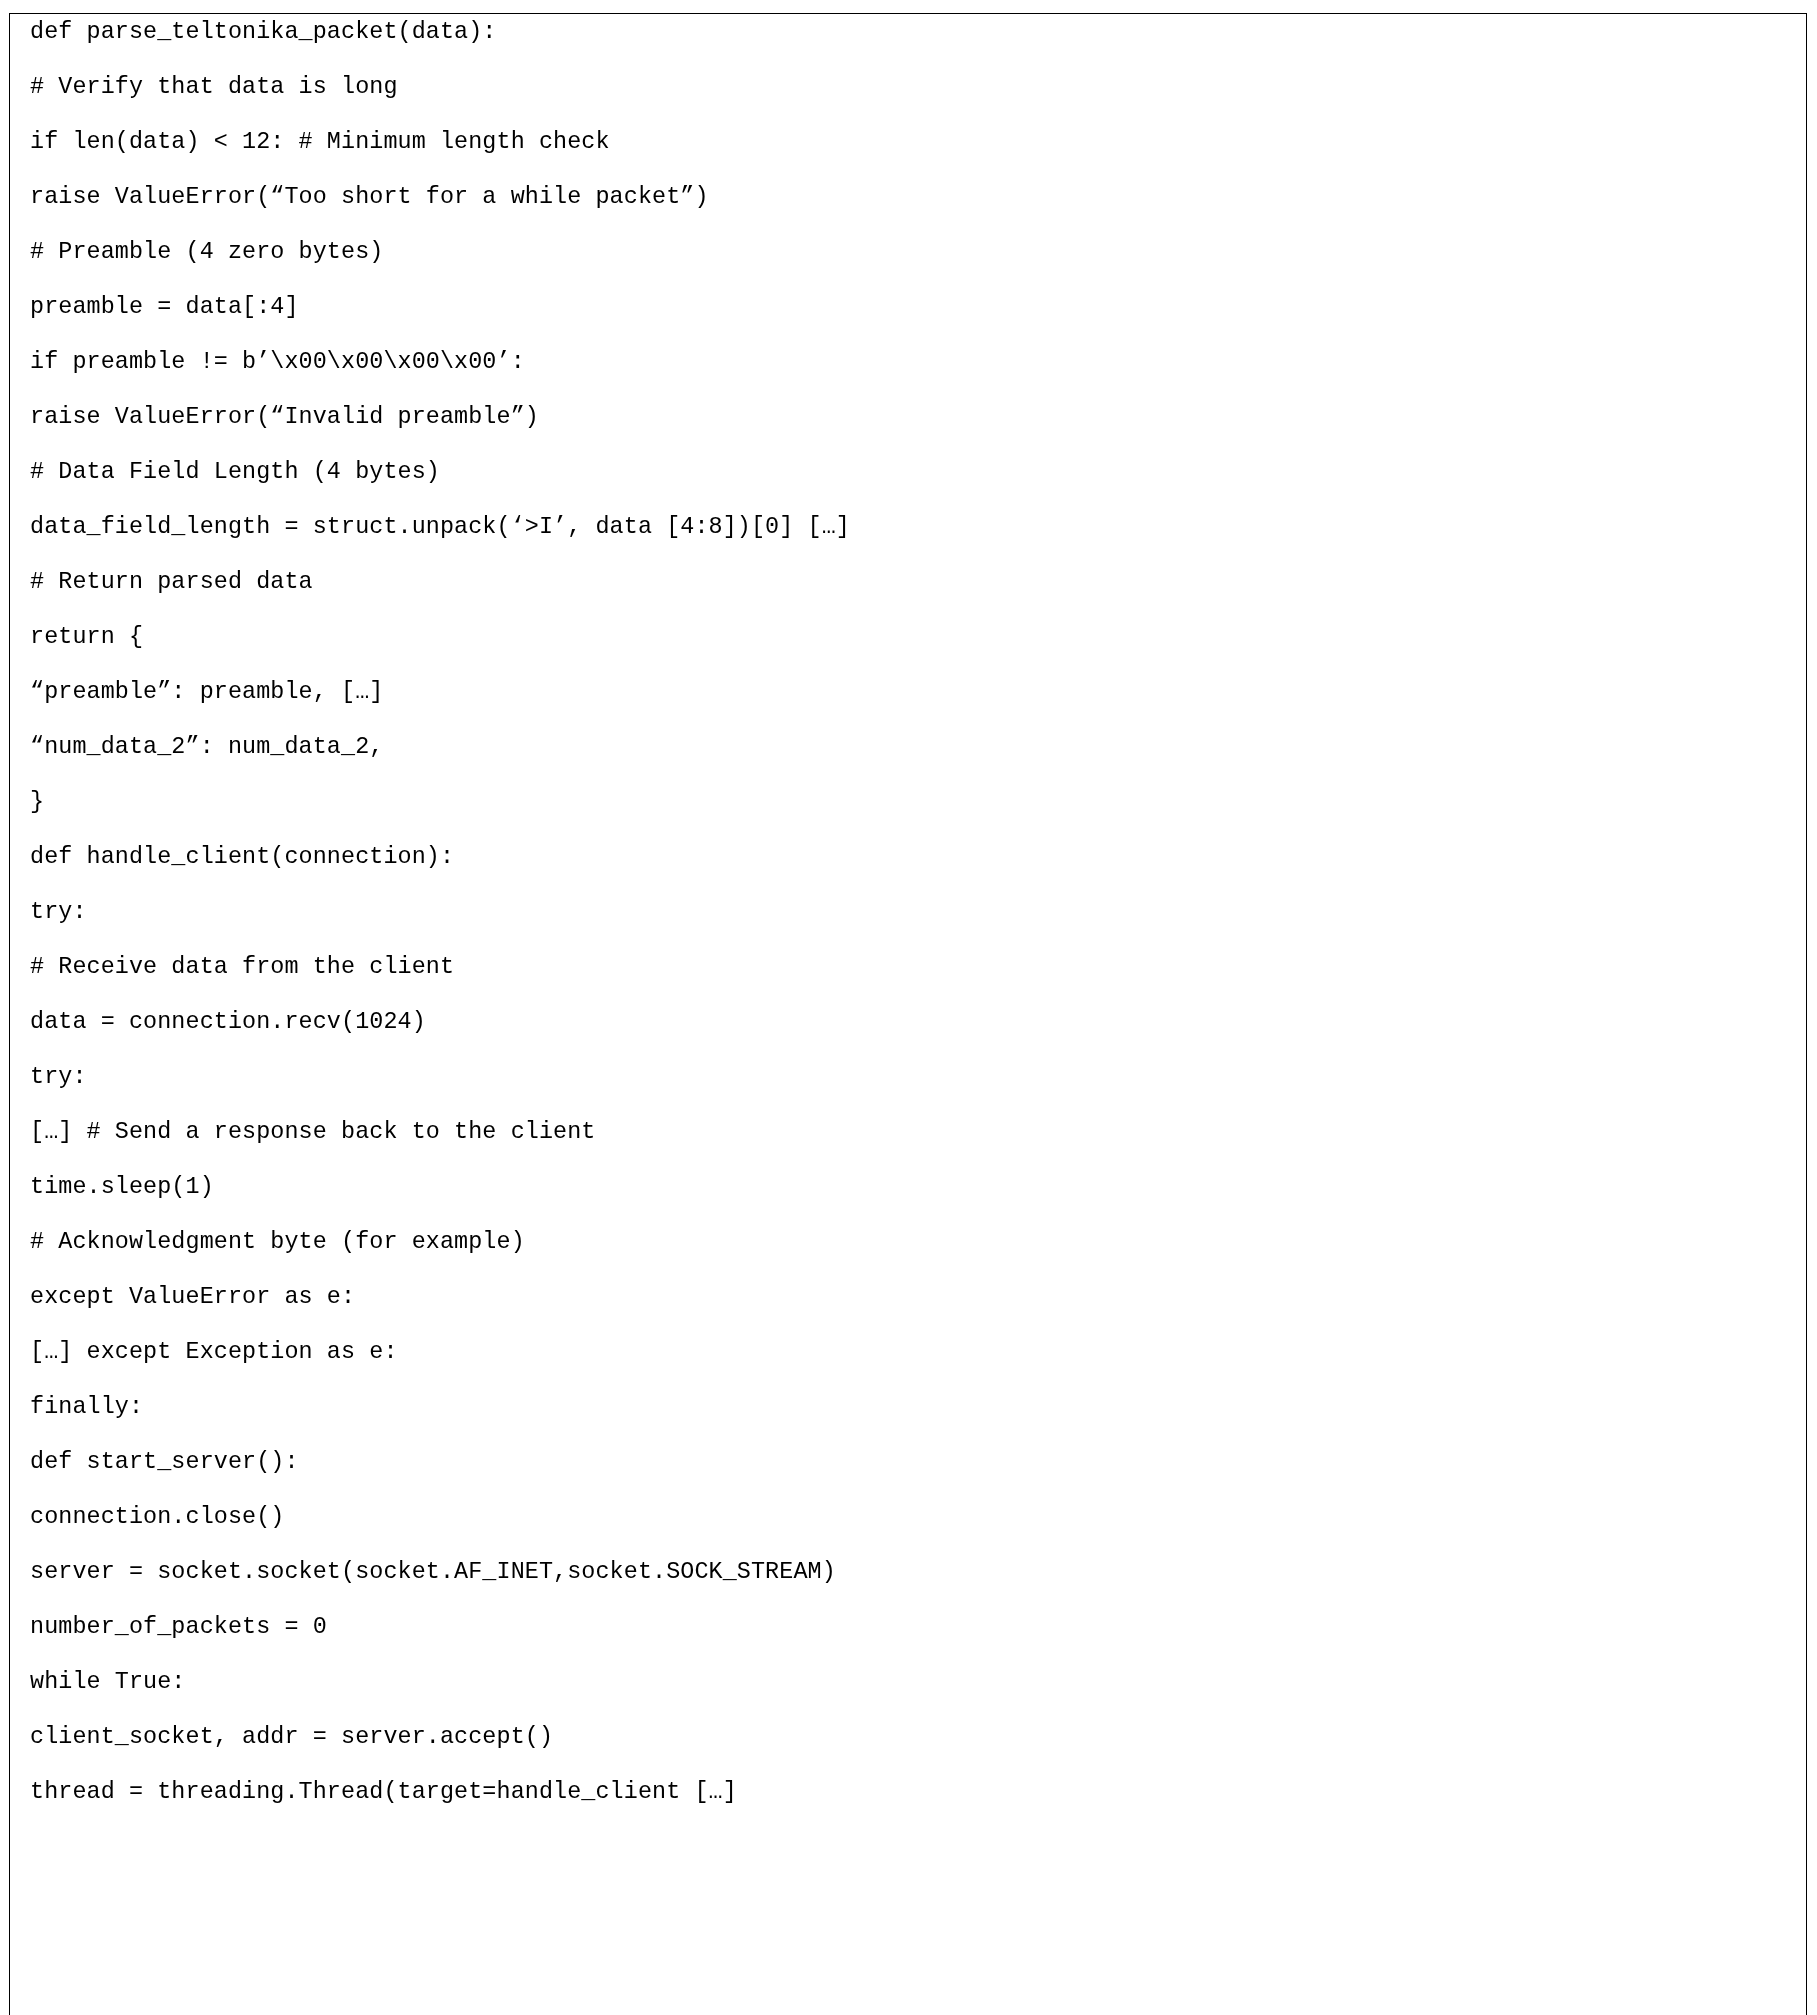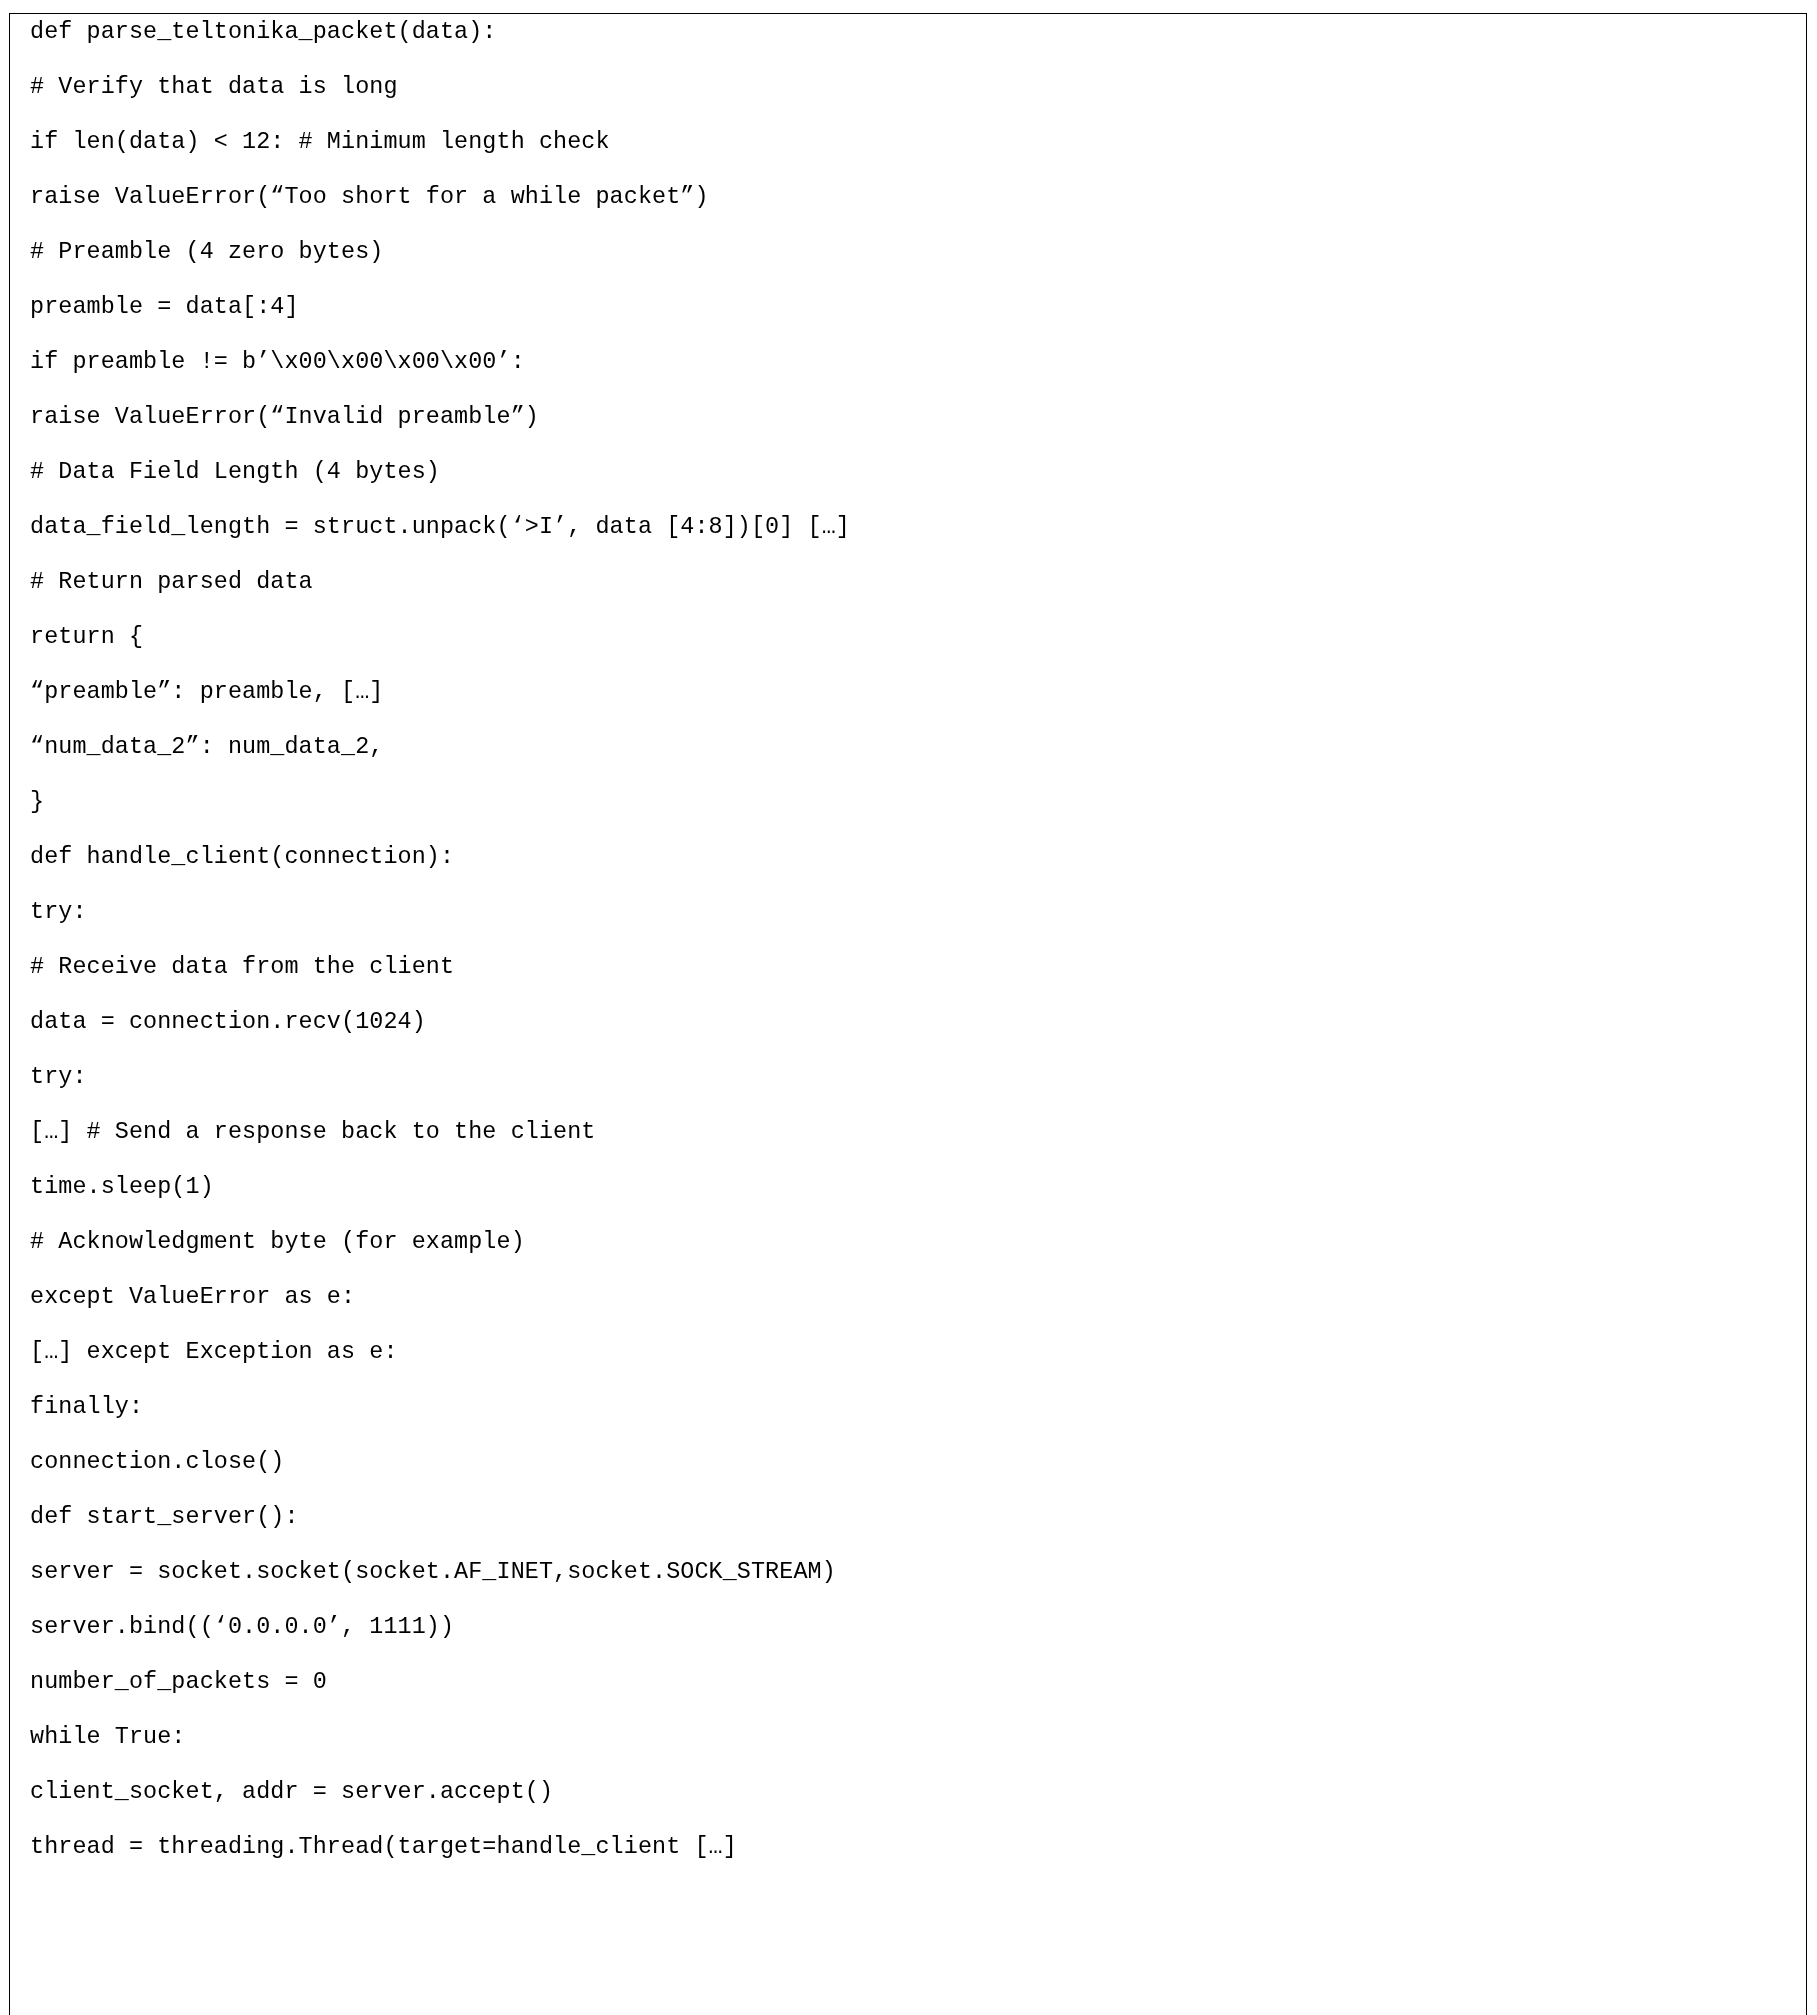--- a/index.html
+++ b/index.html
@@ -67,22 +67,21 @@
   <span class="code-line">try:</span>
   <span class="code-line"># Receive data from the client</span>
   <span class="code-line">data = connection.recv(1024)</span>
   <span class="code-line">try:</span>
   <span class="code-line">[…] # Send a response back to the client</span>
   <span class="code-line">time.sleep(1)</span>
   <span class="code-line"># Acknowledgment byte (for example)</span>
   <span class="code-line">except ValueError as e:</span>
   <span class="code-line">[…] except Exception as e:</span>
   <span class="code-line">finally:</span>
+  <span class="code-line">def start_server():</span>
   <span class="code-line">connection.close()</span>
-  <span class="code-line">def start_server():</span>
   <span class="code-line">server = socket.socket(socket.AF_INET,socket.SOCK_STREAM)</span>
-  <span class="code-line">server.bind((‘0.0.0.0’, 1111))</span>
   <span class="code-line">number_of_packets = 0</span>
   <span class="code-line">while True:</span>
   <span class="code-line">client_socket, addr = server.accept()</span>
   <span class="code-line">thread = threading.Thread(target=handle_client […]</span>
 </div>
 
 
 </body></html>

